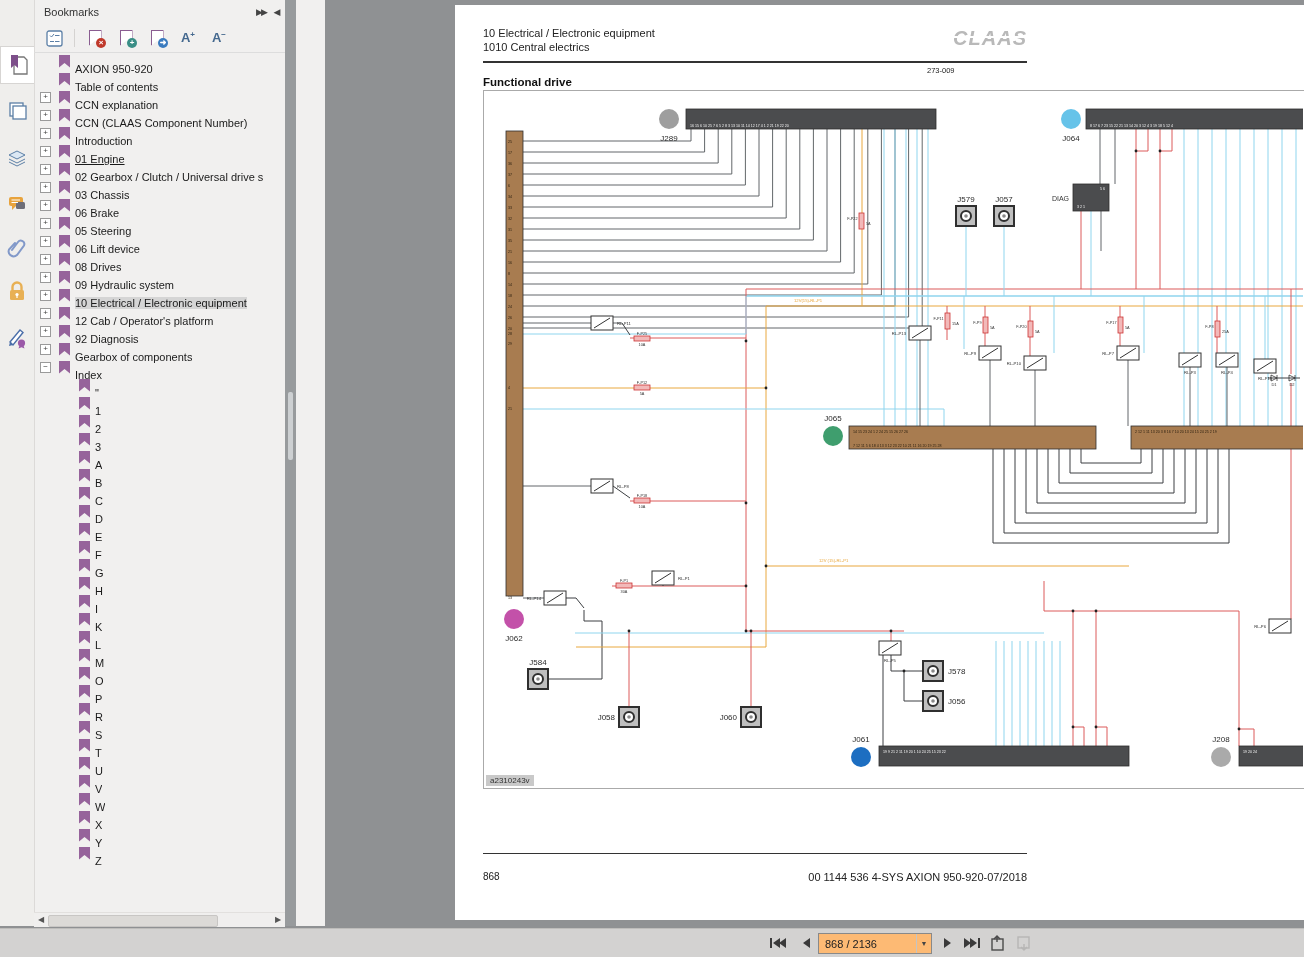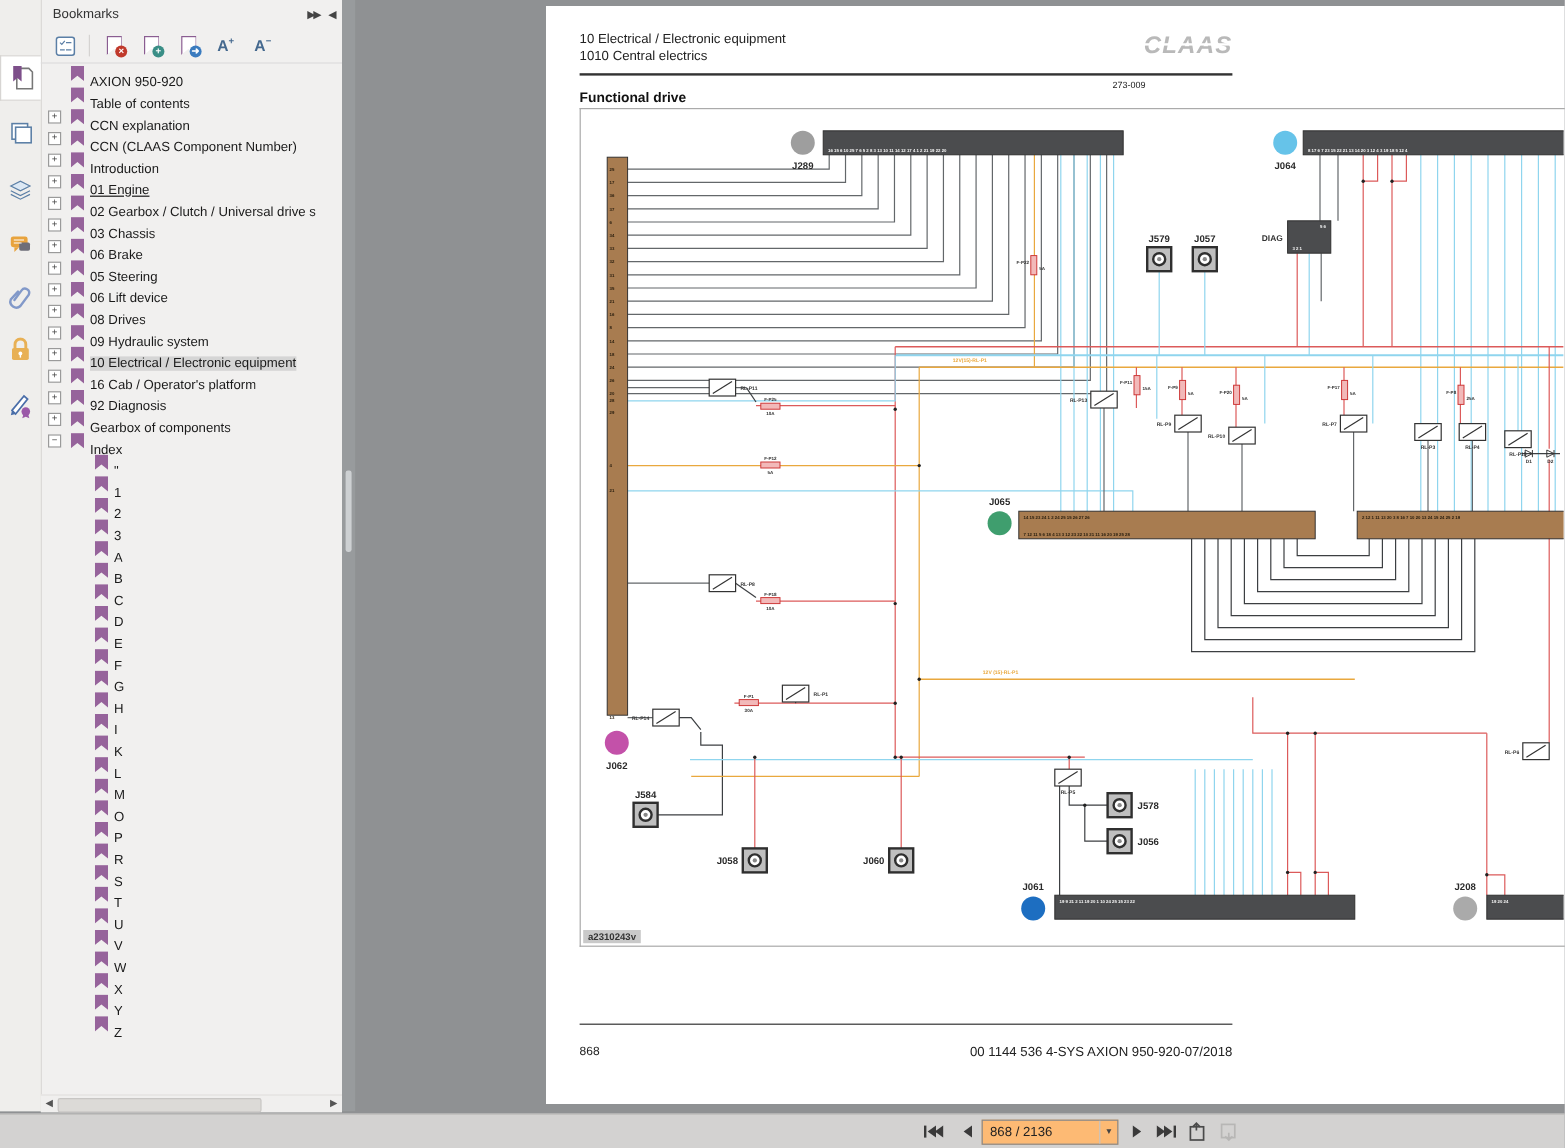--- a/index.html
+++ b/index.html
@@ -1,20 +1,20 @@
 <!DOCTYPE html>
 <html><head>
 <meta charset="utf-8">
 <style>
   html,body{margin:0;padding:0;}
   body{width:1304px;height:957px;position:relative;overflow:hidden;
        background:#8f9193;font-family:"Liberation Sans",sans-serif;
        -webkit-font-smoothing:antialiased;}
   
-  #sidebar{position:absolute;left:0;top:0;width:285px;height:926px;background:#f1f0ef;}
+  #sidebar{position:absolute;left:0;top:0;width:325px;height:926px;background:#f1f0ef;}
   #tabstrip{position:absolute;left:0;top:0;width:34px;height:926px;background:#efeeec;border-right:1px solid #dcdad8;}
   .tab{position:absolute;left:0;width:34px;height:36px;display:flex;align-items:center;justify-content:center;}
   .tab.active{background:#ffffff;border:1px solid #d7d5d3;border-right:none;width:33px;}
   #panel-head{position:absolute;left:34px;top:0;width:251px;height:24px;display:flex;align-items:center;}
   #panel-head .t{font-size:11px;color:#333;margin-left:10px;flex:1;}
   .headbtn{font-size:9px;color:#444;width:16px;text-align:center;cursor:default;}
   #panel-toolbar{position:absolute;left:34px;top:24px;width:251px;height:28px;border-bottom:1px solid #ddd;display:flex;align-items:center;}
   .tbicon{width:22px;height:20px;margin-left:9px;display:flex;align-items:center;justify-content:center;position:relative;}
   .tbsep{width:1px;height:18px;background:#d5d3d1;margin-left:9px;}
   .ribbon{width:11px;height:14px;background:#fff;border:1.5px solid #8a5d91;
@@ -41,21 +41,21 @@
   
   #page{position:absolute;left:455px;top:5px;width:849px;height:915px;background:#ffffff;}
   .ph1{position:absolute;left:28px;top:22px;font-size:11px;color:#222;}
   .ph2{position:absolute;left:28px;top:36px;font-size:11px;color:#222;}
   #logo{position:absolute;left:470px;top:22px;width:102px;text-align:right;font-size:20px;font-weight:bold;
         font-style:italic;color:#b9b9b9;letter-spacing:1px;font-family:"Liberation Sans",sans-serif;}
   #logo:after{content:"";position:absolute;left:8px;right:0;top:9px;height:2px;background:#fff;}
   #hrule{position:absolute;left:28px;top:56px;width:544px;height:2px;background:#333;}
   #docref{position:absolute;left:472px;top:61px;width:100px;text-align:left;font-size:7.5px;color:#222;}
   #sect{position:absolute;left:28px;top:71px;font-size:11.5px;font-weight:bold;color:#111;}
-  #diag-wrap{position:absolute;left:28px;top:85px;width:821px;height:697px;border:1px solid #aaa;border-right:none;font-weight:bold;}
+  #diag-wrap{position:absolute;left:28px;top:85px;width:821px;height:697px;border:1px solid #aaa;border-right:none;}
   #figid{position:absolute;left:2px;bottom:2px;background:#c9c9c9;color:#333;font-size:8px;padding:1px 4px;}
   #frule{position:absolute;left:28px;top:848px;width:544px;height:1px;background:#333;}
   #pgnum{position:absolute;left:28px;top:866px;font-size:10px;color:#222;}
   #fref{position:absolute;left:172px;top:866px;width:400px;text-align:right;font-size:11px;color:#222;}
   
   #statusbar{position:absolute;left:0;top:928px;width:1304px;height:29px;background:#d3d2d1;border-top:1px solid #bebdbb;}
   .navbtn{position:absolute;top:3px;width:24px;height:22px;display:flex;align-items:center;justify-content:center;}
   #pagefield{position:absolute;left:818px;top:4px;width:112px;height:19px;background:#fdba74;border:1px solid #898989;
              font-size:11px;color:#222;display:flex;align-items:center;}
   #pagefield .v{flex:1;padding-left:6px;}
@@ -222,21 +222,21 @@
         <span class="bm-label">09 Hydraulic system</span>
       </div>
       <div class="bm-row">
         <span class="bm-exp">+</span>
         <span class="bm-flag"></span>
         <span class="bm-label sel">10 Electrical / Electronic equipment</span>
       </div>
       <div class="bm-row">
         <span class="bm-exp">+</span>
         <span class="bm-flag"></span>
-        <span class="bm-label">16 Cab / Operator's platform</span>
+        <span class="bm-label">12 Cab / Operator's platform</span>
       </div>
       <div class="bm-row">
         <span class="bm-exp">+</span>
         <span class="bm-flag"></span>
         <span class="bm-label">92 Diagnosis</span>
       </div>
       <div class="bm-row">
         <span class="bm-exp">+</span>
         <span class="bm-flag"></span>
         <span class="bm-label">Gearbox of components</span>

